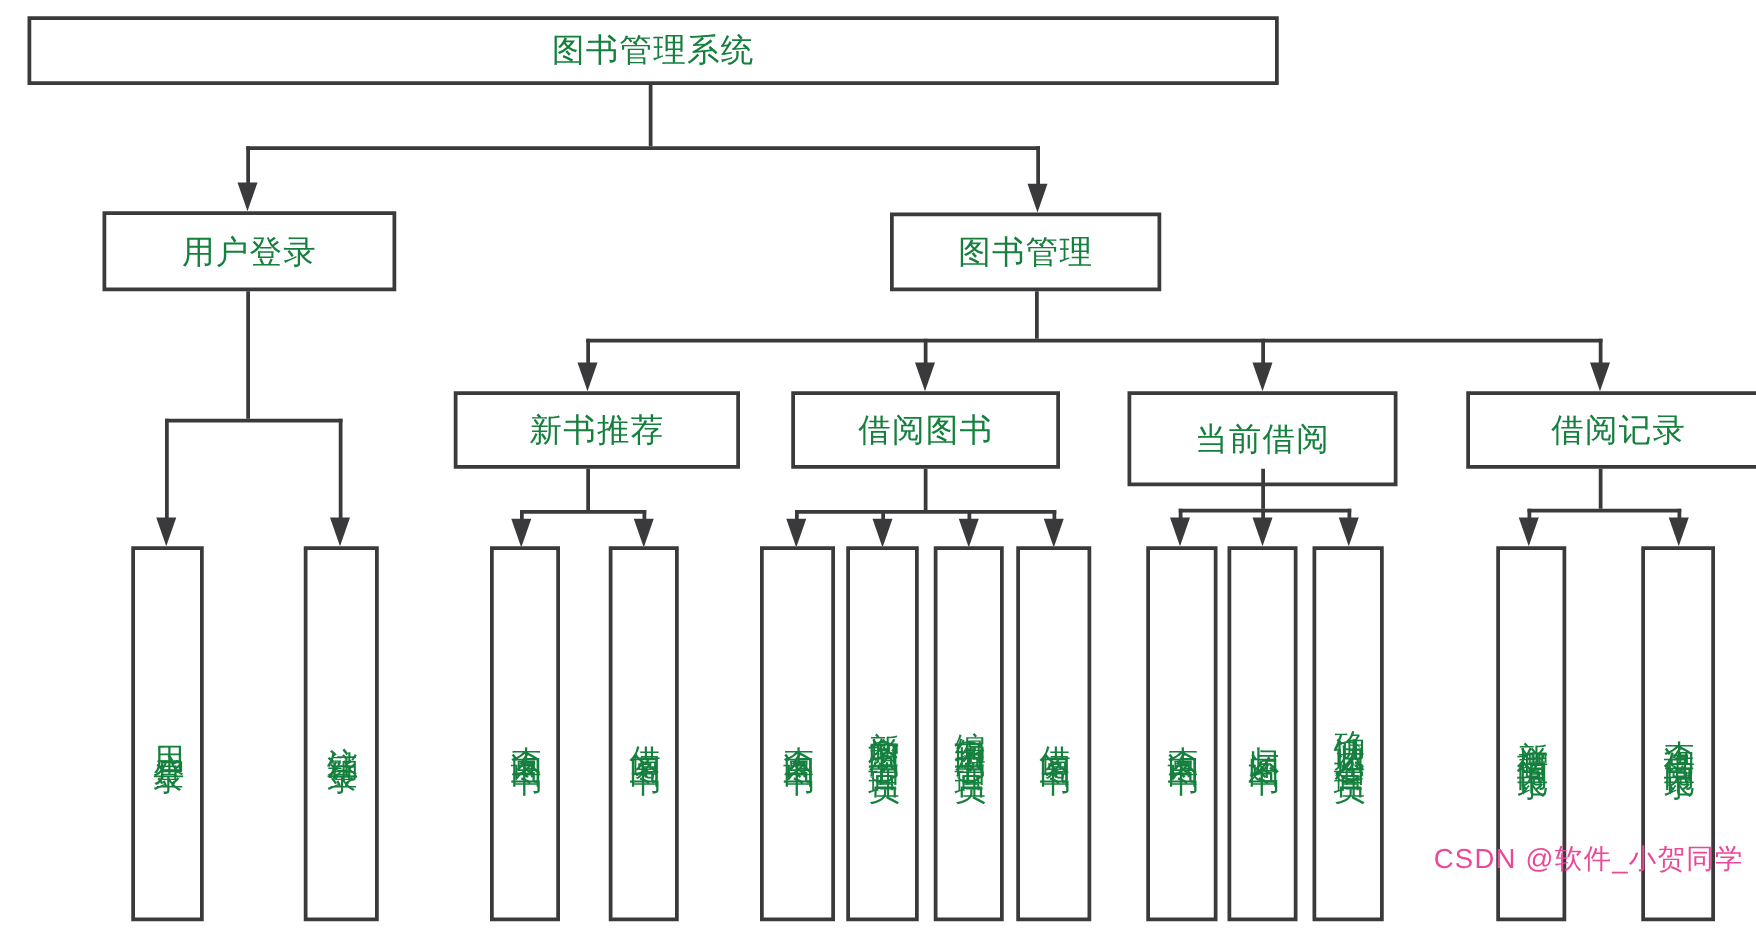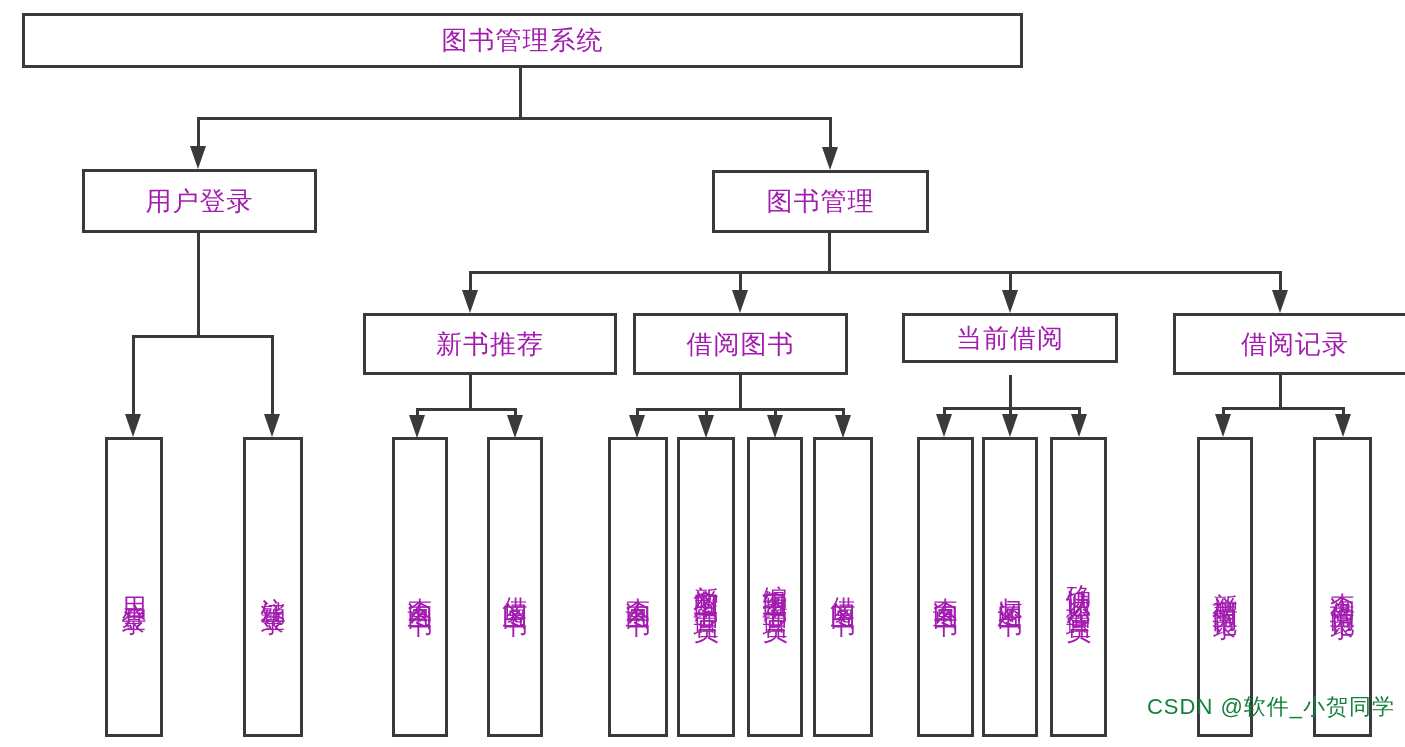--- a/index.html
+++ b/index.html
@@ -9,44 +9,44 @@
     background:#ffffff;
     font-family:"Liberation Sans","DejaVu Sans",sans-serif;
     overflow:hidden;
   }
   .box{
     position:absolute;
     background:#ffffff;
     border:3px solid #3a3a3c;
     box-sizing:border-box;
     display:flex;align-items:center;justify-content:center;
-    color:#a21caf;
+    color:#15803d;
   }
   .h-label{font-size:26px;letter-spacing:1px;white-space:nowrap;}
   .v-label{
     writing-mode:vertical-rl;
     text-orientation:mixed;
     font-size:25px;
     letter-spacing:5px;
     line-height:1;
     white-space:nowrap;
   }
   .vline{position:absolute;width:3px;background:#3a3a3c;}
   .hline{position:absolute;height:3px;background:#3a3a3c;}
   .arrow{
     position:absolute;width:0;height:0;
     border-left:8px solid transparent;
     border-right:8px solid transparent;
     border-top:23px solid #3a3a3c;
   }
   .watermark{
     position:absolute;
-    top:692px;right:10px;
+    top:672px;right:10px;
     font-size:22px;
-    color:#15803d;
+    color:#ec4899;
     letter-spacing:1px;
     white-space:nowrap;
   }
 </style>
 </head>
 <body>
 
 <div class="canvas">
 
   <div class="box" style="left:22px;top:13px;width:1001px;height:55px;">
@@ -78,27 +78,27 @@
   <div class="hline" style="left:469px;top:271px;width:813px;"></div>
   <div class="vline" style="left:469px;top:271px;height:20px;"></div>
   <div class="arrow" style="left:462px;top:290px;"></div>
   <div class="vline" style="left:739px;top:271px;height:20px;"></div>
   <div class="arrow" style="left:732px;top:290px;"></div>
   <div class="vline" style="left:1009px;top:271px;height:20px;"></div>
   <div class="arrow" style="left:1002px;top:290px;"></div>
   <div class="vline" style="left:1279px;top:271px;height:20px;"></div>
   <div class="arrow" style="left:1272px;top:290px;"></div>
 
-  <div class="box" style="left:363px;top:313px;width:254px;height:62px;justify-content:center;">
+  <div class="box" style="left:363px;top:313px;width:229px;height:62px;justify-content:center;">
     <span class="h-label">新书推荐</span>
   </div>
   <div class="box" style="left:633px;top:313px;width:215px;height:62px;">
     <span class="h-label">借阅图书</span>
   </div>
-  <div class="box" style="left:902px;top:313px;width:216px;height:50px;">
+  <div class="box" style="left:902px;top:313px;width:216px;height:76px;">
     <span class="h-label">当前借阅</span>
   </div>
   <div class="box" style="left:1173px;top:313px;width:244px;height:62px;">
     <span class="h-label">借阅记录</span>
   </div>
 
   <div class="vline" style="left:469px;top:375px;height:33px;"></div>
   <div class="hline" style="left:416px;top:408px;width:101px;"></div>
   <div class="vline" style="left:416px;top:408px;height:8px;"></div>
   <div class="arrow" style="left:409px;top:415px;"></div>

